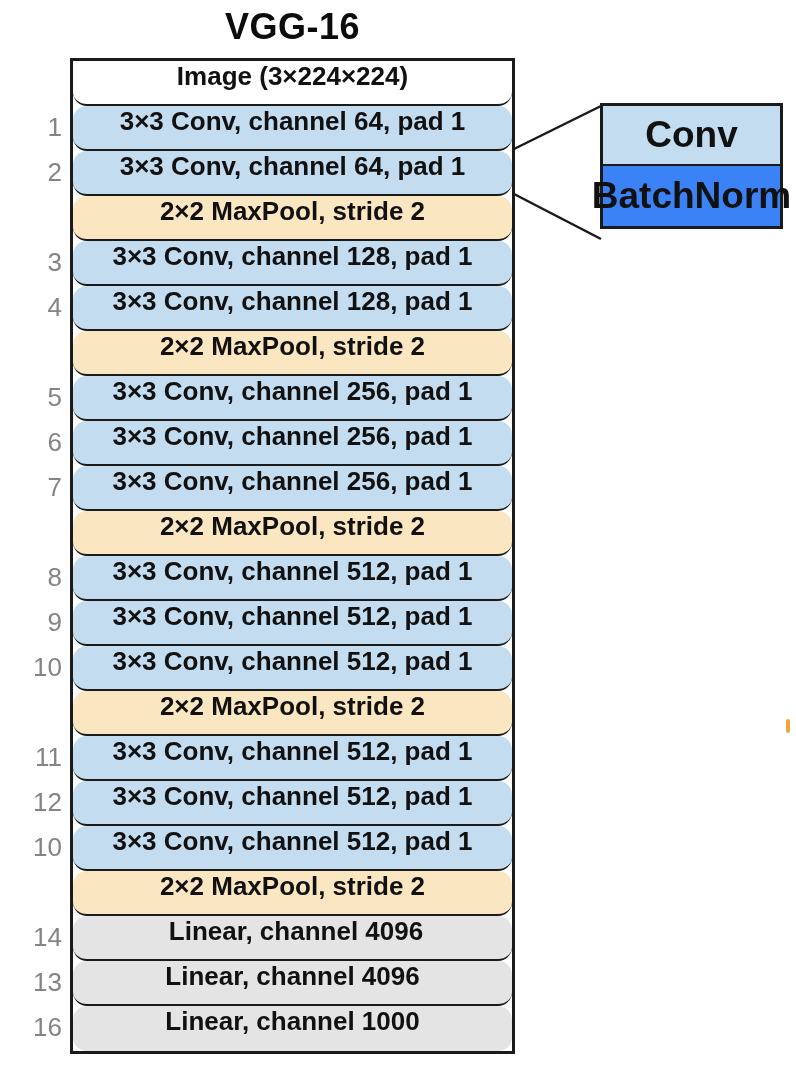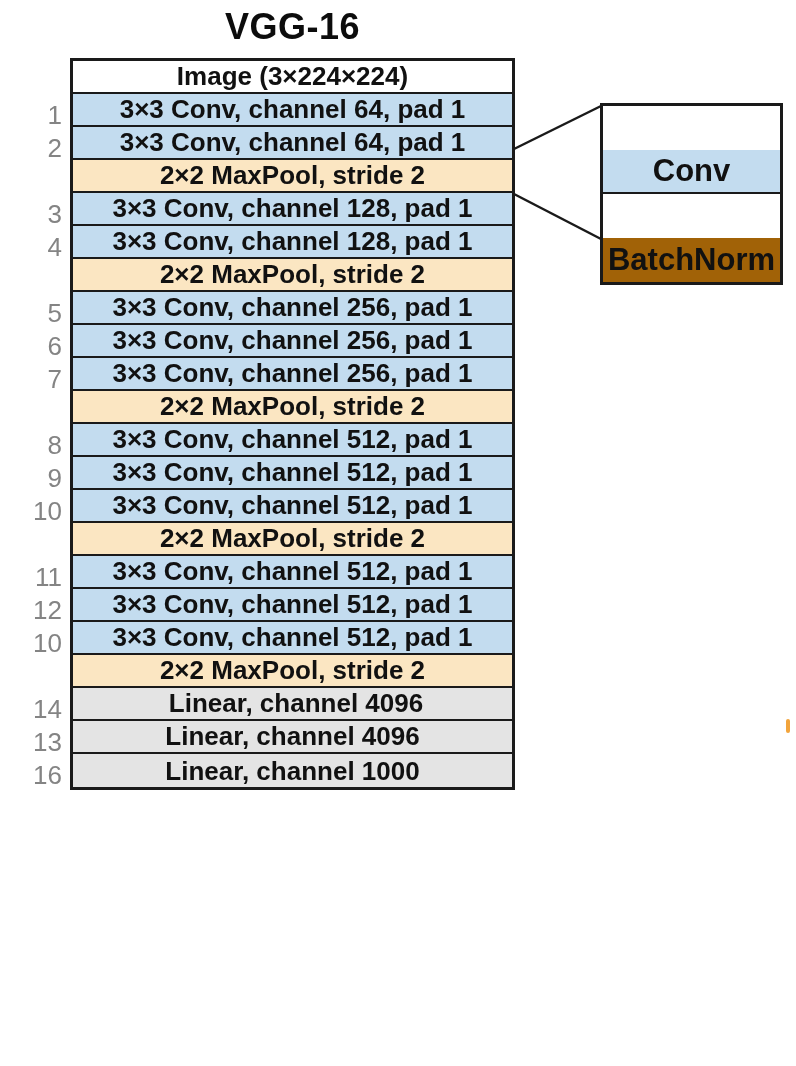--- a/index.html
+++ b/index.html
@@ -21,26 +21,27 @@
   }
   .stack {
     position: absolute;
     left: 70px; top: 58px; width: 445px;
     border: 3px solid #1a1a1a;
     box-sizing: border-box;
     background: #ffffff;
   }
   .row {
     position: relative;
-    height: 33px;
+    height: 45px;
     box-sizing: border-box;
     border-bottom: 2px solid #1a1a1a;
     display: flex;
-    align-items: flex-end;
+    align-items: flex-start;
     justify-content: center;
+    border-radius: 14px;
   }
   .row:last-child { border-bottom: none; }
   .row-label {
     font-size: 26px;
     font-weight: bold;
     color: #111111;
     white-space: nowrap;
   }
   .row-num {
     position: absolute;
@@ -58,30 +59,29 @@
     pointer-events: none;
   }
   .inset {
     position: absolute;
     left: 600px; top: 103px; width: 183px;
     border: 3px solid #1a1a1a;
     box-sizing: border-box;
     background: #ffffff;
   }
   .inset-row {
-    height: 44px;
+    height: 60px;
     box-sizing: border-box;
     border-bottom: 2px solid #1a1a1a;
     display: flex;
     align-items: center;
     justify-content: center;
-    font-size: 31px;
+    font-size: 37px;
     font-weight: bold;
     color: #111111;
-    margin-top: 44px;
   }
   .inset-row:last-child { border-bottom: none; }
   .stray-mark {
     position: absolute;
     left: 786px; top: 719px;
     width: 4px; height: 14px;
     border-radius: 2px;
   }
 </style>
 </head>
@@ -201,16 +201,16 @@
   </div>
 </div>
 
 <svg class="connector" width="796" height="1066">
   <line x1="514" y1="149" x2="601" y2="106" stroke="#1a1a1a" stroke-width="2.5"></line>
   <line x1="514" y1="194" x2="601" y2="239" stroke="#1a1a1a" stroke-width="2.5"></line>
 </svg>
 
 <div class="inset">
     <div class="inset-row" style="background: rgb(195, 220, 239);">Conv</div>
-    <div class="inset-row" style="background: #a16207;">BatchNorm</div>
+    <div class="inset-row" style="background: #3b82f6;">BatchNorm</div>
   </div>
 
 <div class="stray-mark" style="background: rgb(242, 164, 60);"></div>
 
 </body></html>

